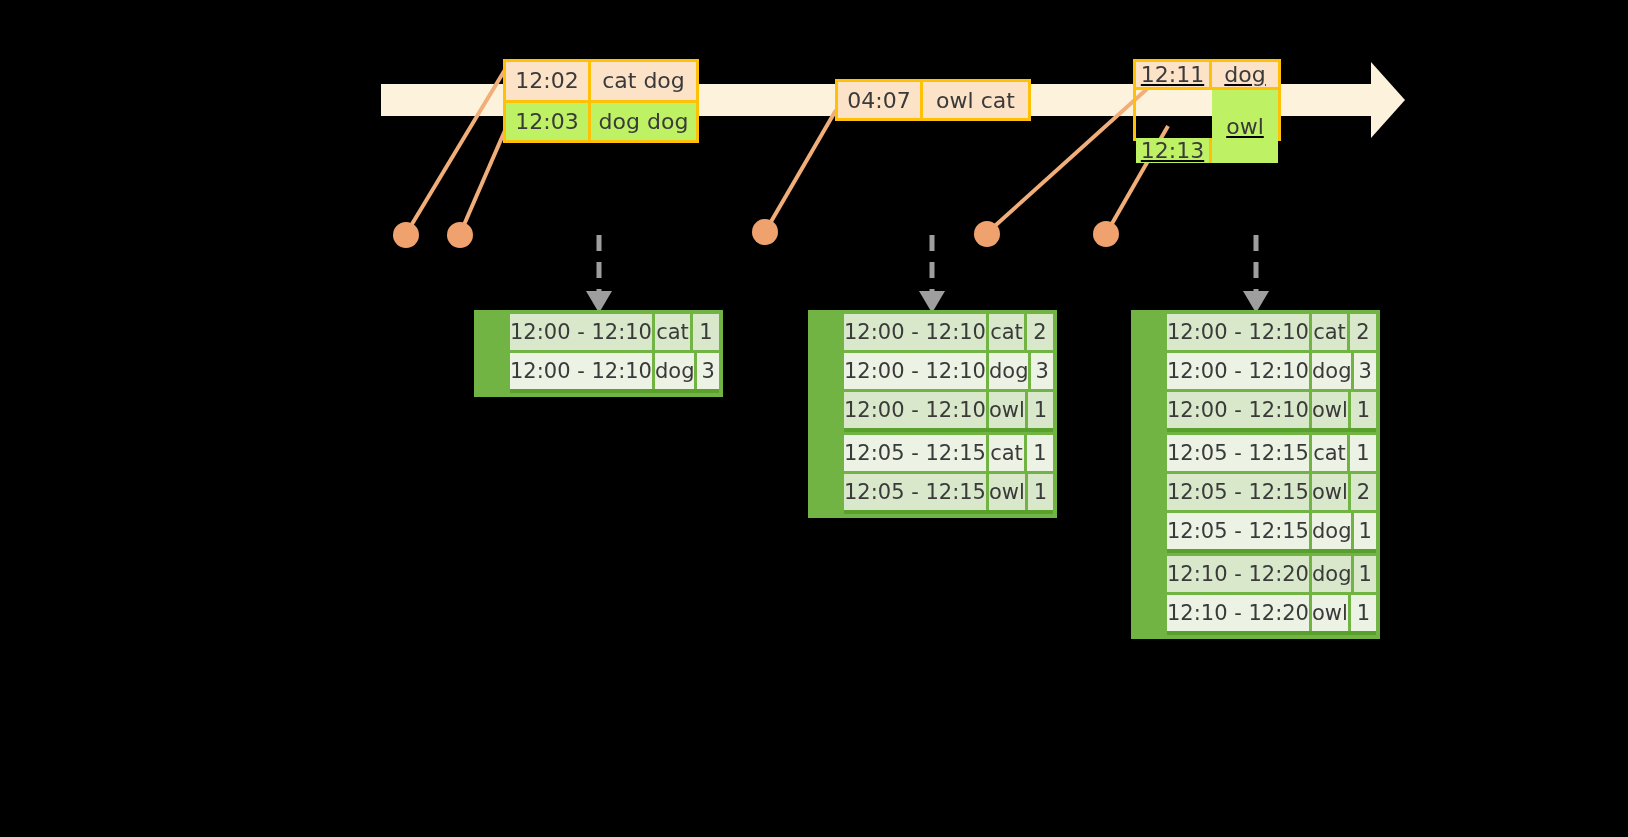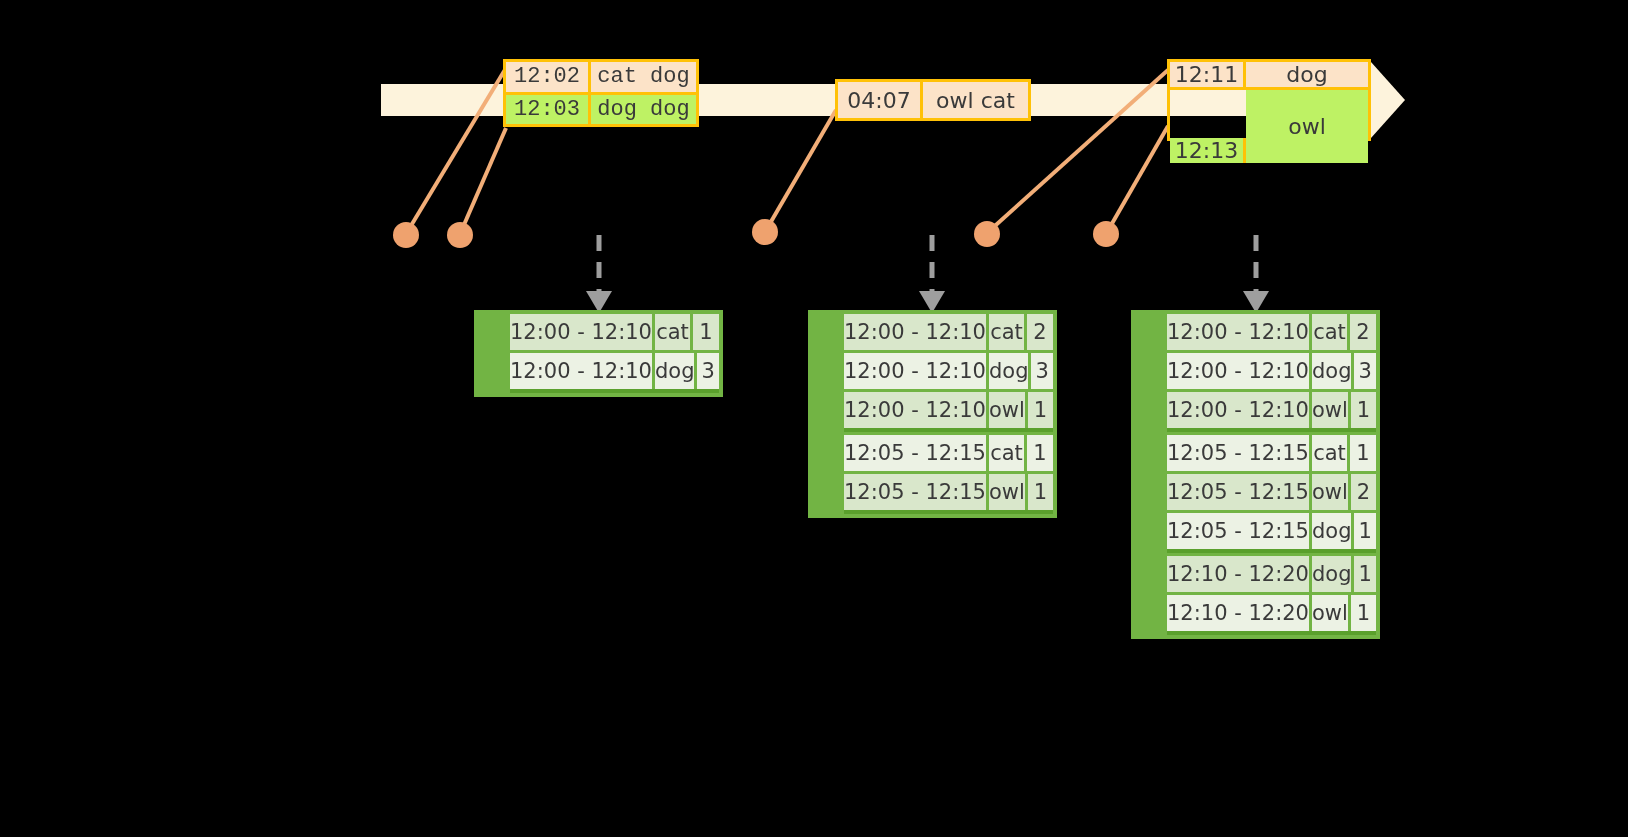--- a/index.html
+++ b/index.html
@@ -67,39 +67,39 @@
       <line x1="932" y1="235" x2="932" y2="292"></line>
       <line x1="1256" y1="235" x2="1256" y2="292"></line>
     </g>
     <g fill="#9E9E9E">
       <polygon points="586,291 612,291 599,313"></polygon>
       <polygon points="919,291 945,291 932,313"></polygon>
       <polygon points="1243,291 1269,291 1256,313"></polygon>
     </g>
   </svg>
 
-  <div class="evt-box" style="left:503px;top:59px;width:196px;height:68px;font-family:Liberation Mono, monospace;">
+  <div class="evt-box" style="left:503px;top:59px;width:196px;height:84px;">
     <div class="evt-row r-odd">
       <div class="evt-time" style="width:82px;">12:02</div>
       <div class="evt-words" style="flex:1;">cat dog</div>
     </div>
     <div class="evt-row r-even">
       <div class="evt-time" style="width:82px;">12:03</div>
       <div class="evt-words" style="flex:1;">dog dog</div>
     </div>
   </div>
 
   <div class="evt-box" style="left:835px;top:79px;width:196px;height:42px;">
     <div class="evt-row r-odd">
       <div class="evt-time" style="width:82px;">04:07</div>
       <div class="evt-words" style="flex:1;">owl cat</div>
     </div>
   </div>
 
-  <div class="evt-box" style="left:1167px;top:59px;width:204px;height:82px;">
+  <div class="evt-box" style="left:1133px;top:59px;width:148px;height:82px;text-decoration:underline;">
     <div class="evt-row r-odd">
       <div class="evt-time" style="width:73px;">12:11</div>
       <div class="evt-words" style="flex:1;">dog</div>
     </div>
     <div class="evt-row r-even">
       <div class="evt-time" style="width:73px;margin-top:48px;">12:13</div>
       <div class="evt-words" style="flex:1;">owl</div>
     </div>
   </div>
 

